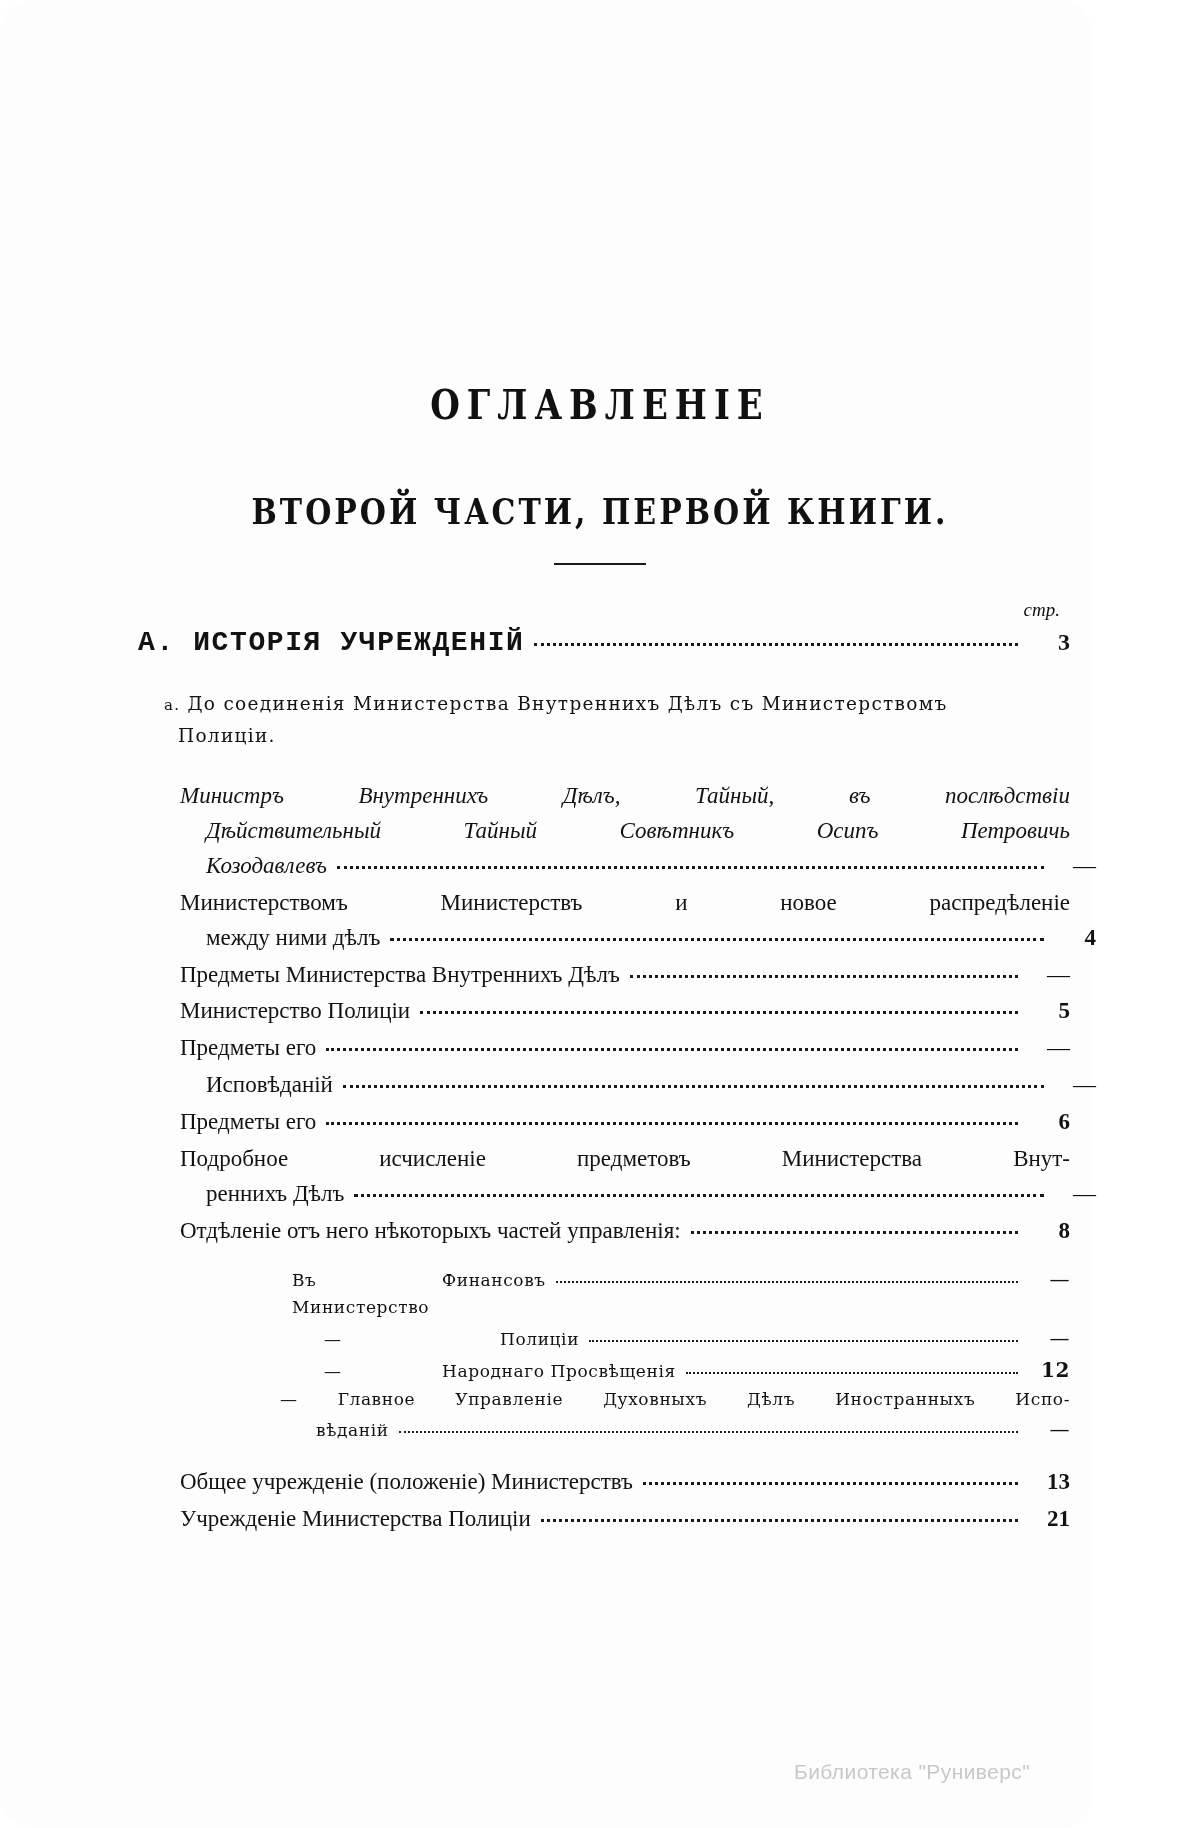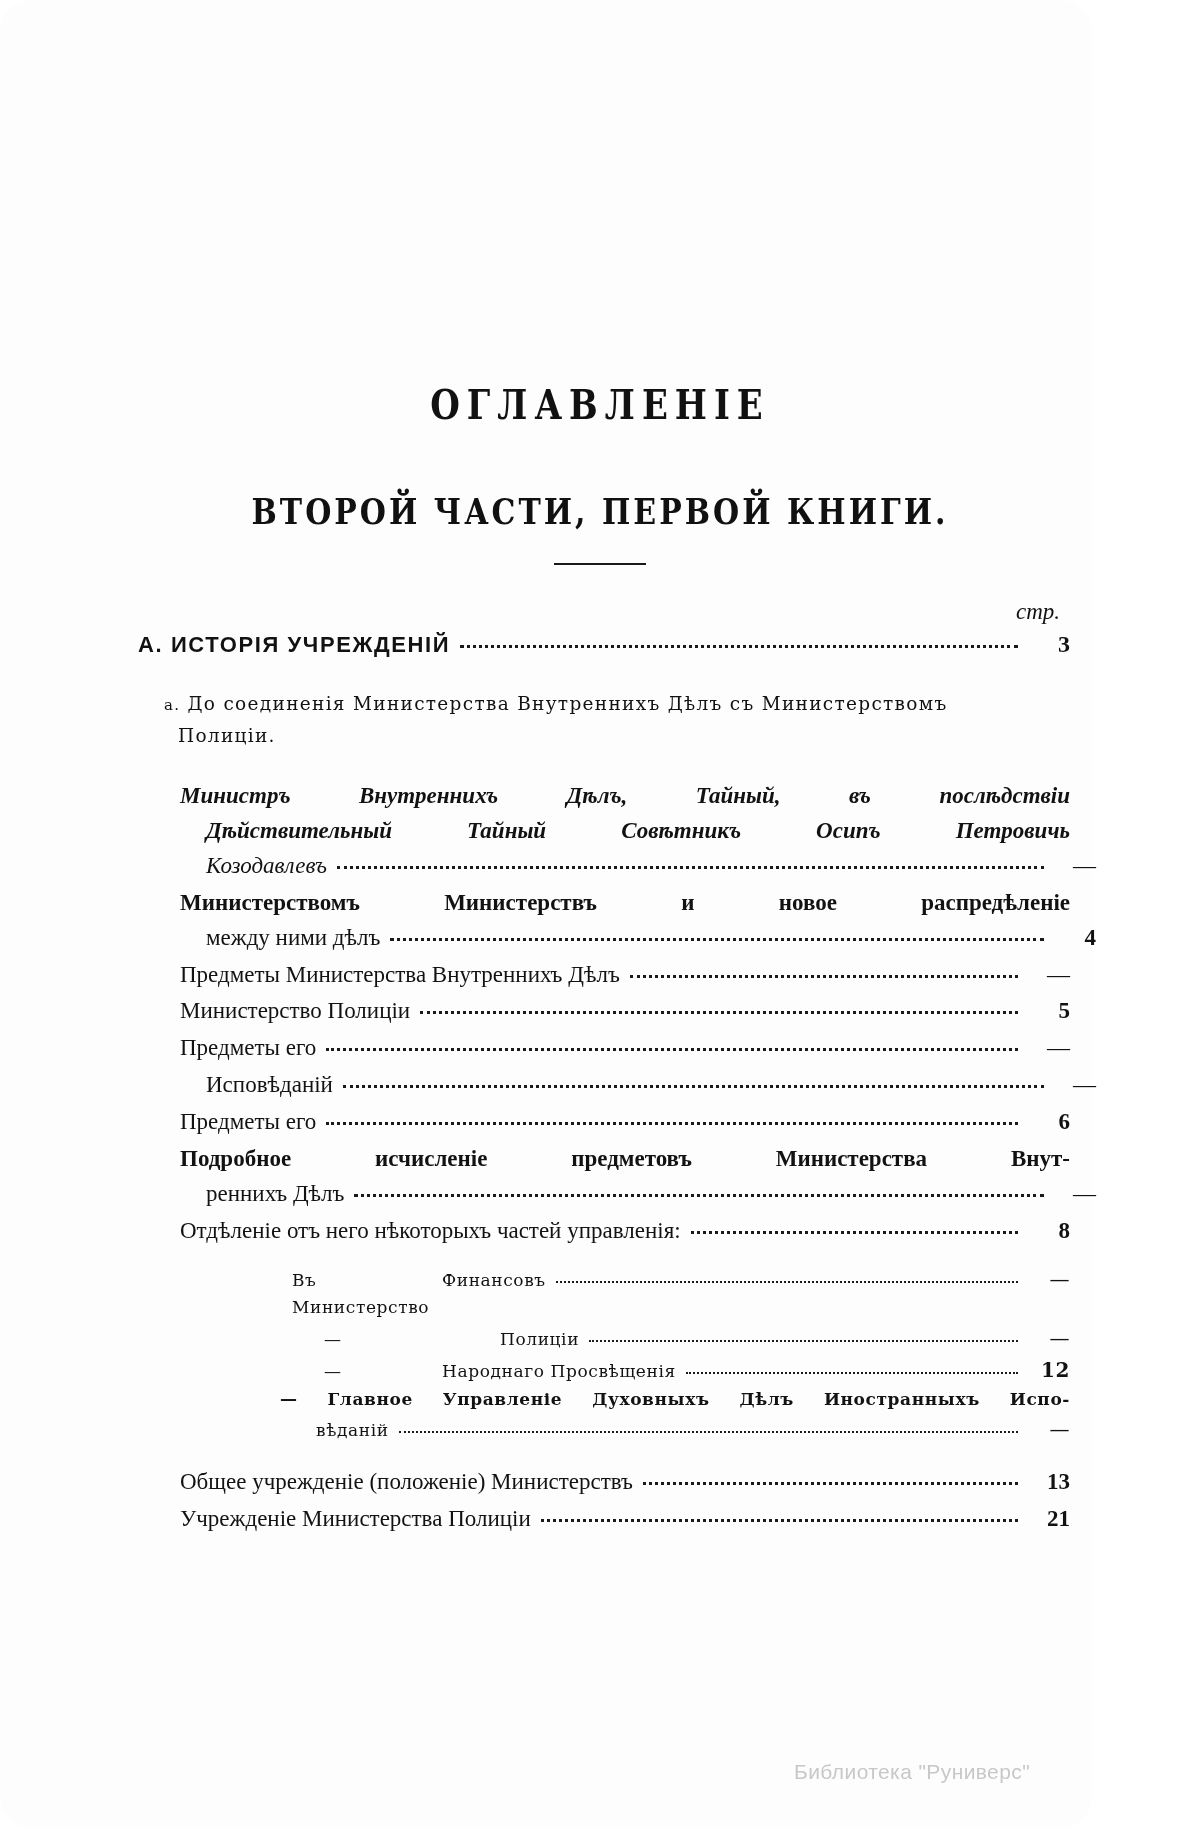--- a/index.html
+++ b/index.html
@@ -59,21 +59,21 @@
     width: 92px;
     height: 2px;
     background: #1a1a1a;
     margin: 28px auto 34px auto;
   }
 
   
   .page-col-head {
     text-align: right;
     font-style: italic;
-    font-size: 23px;
+    font-size: 19px;
     padding-right: 10px;
     margin-bottom: 6px;
   }
 
   
   .toc-line {
     display: flex;
     align-items: baseline;
     width: 100%;
   }
@@ -93,23 +93,23 @@
     text-align: right;
     font-size: 23px;
     font-weight: 600;
   }
   .pg.dash {
     font-weight: 400;
     font-size: 23px;
   }
 
   .section-head {
-    font-family: Liberation Sans, sans-serif;
+    font-family: Liberation Mono, monospace;
     font-weight: bold;
-    font-size: 22px;
+    font-size: 28px;
     letter-spacing: 1.6px;
     padding-left: 8px;
   }
   .section-head-row {
     margin-bottom: 30px;
   }
   .section-head-row .pg { font-size: 24px; font-weight: bold; }
 
   
   .subsection {
@@ -138,21 +138,20 @@
   .entry .toc-text {
     display: block;
   }
   .entry.italic .toc-text {
     font-style: italic;
   }
 
   .just {
     text-align: justify;
     text-align-last: justify;
-    font-weight: bold;
   }
 
   
   .sub-entries {
     padding-left: 112px;
     margin-top: 14px;
     margin-bottom: 16px;
   }
   .sub-entry {
     font-family: "DejaVu Serif", "Liberation Serif", serif;

